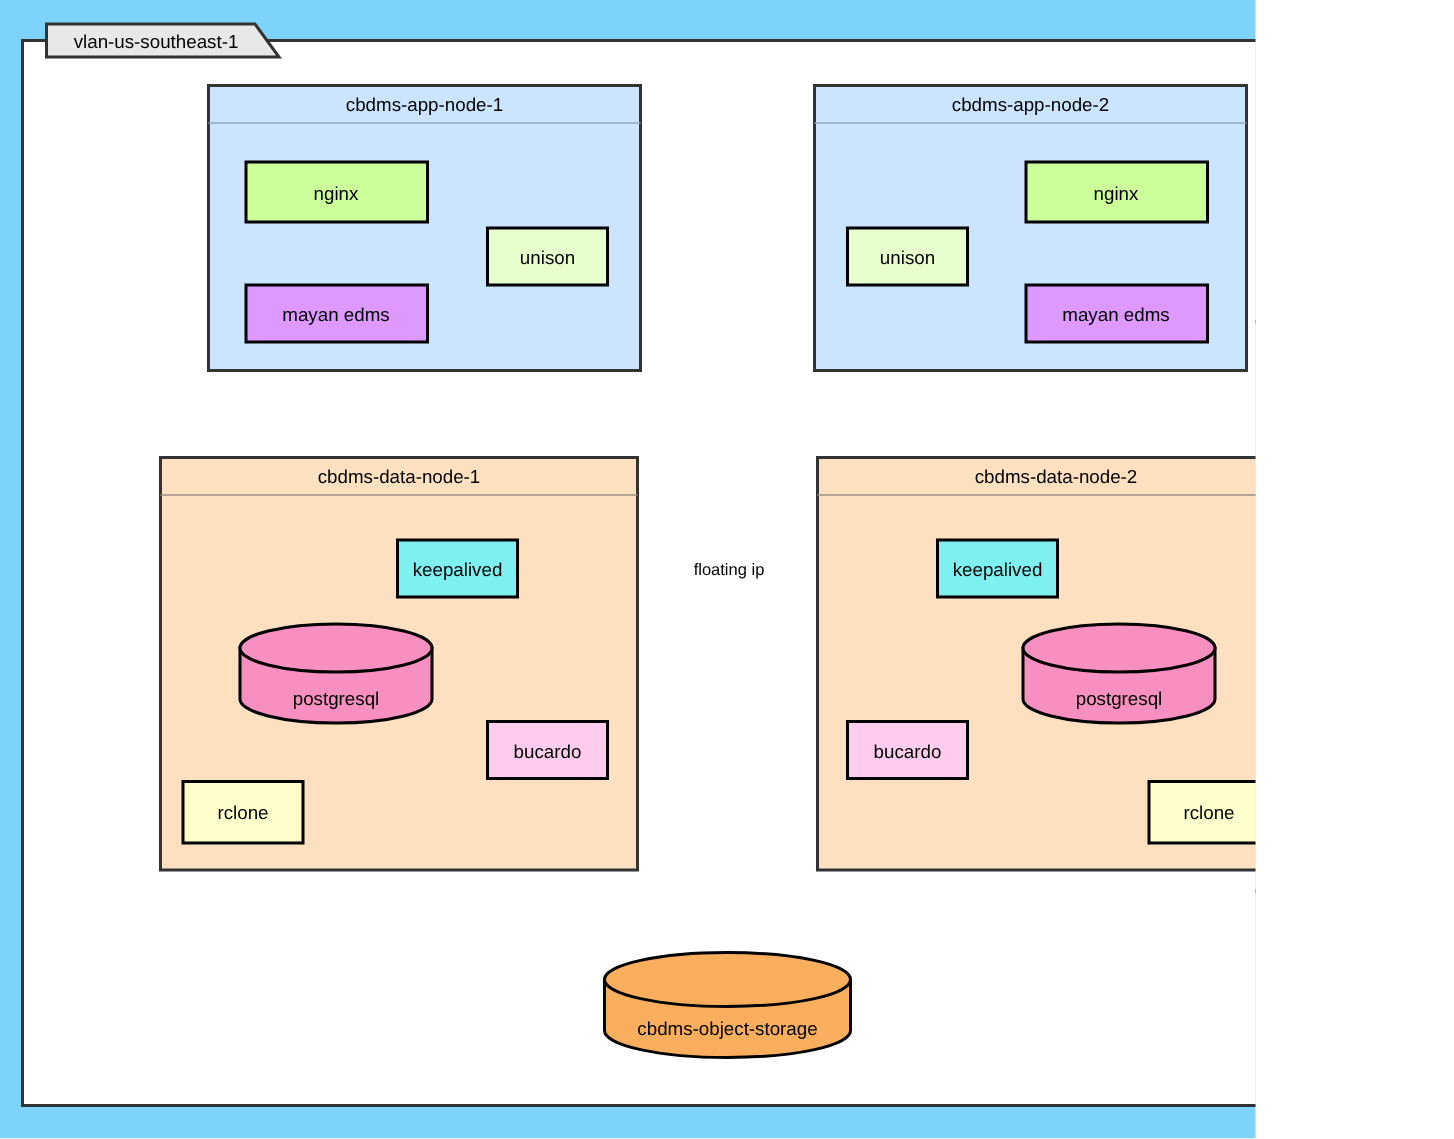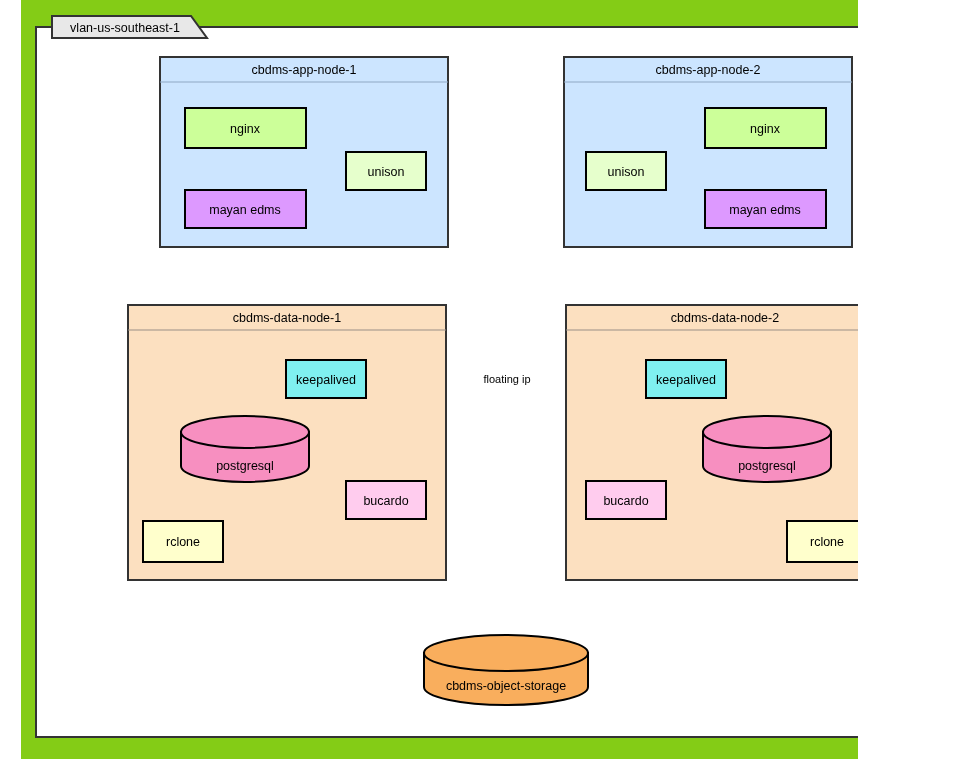--- a/index.html
+++ b/index.html
@@ -8,23 +8,22 @@
     padding: 0;
     background: #ffffff;
   }
   body {
     font-family: "Liberation Sans", sans-serif;
   }
   #canvas {
     position: relative;
     width: 837px;
     height: 759px;
-    background: #84cc16;
+    background: #7dd3fc;
     overflow: hidden;
-    margin-left: 21px;
   }
   svg.layer {
     position: absolute;
     left: 0;
     top: 0;
     width: 969px;
     height: 759px;
   }
   #edge-layer { z-index: 5; }
   #node-layer { z-index: 10; }

